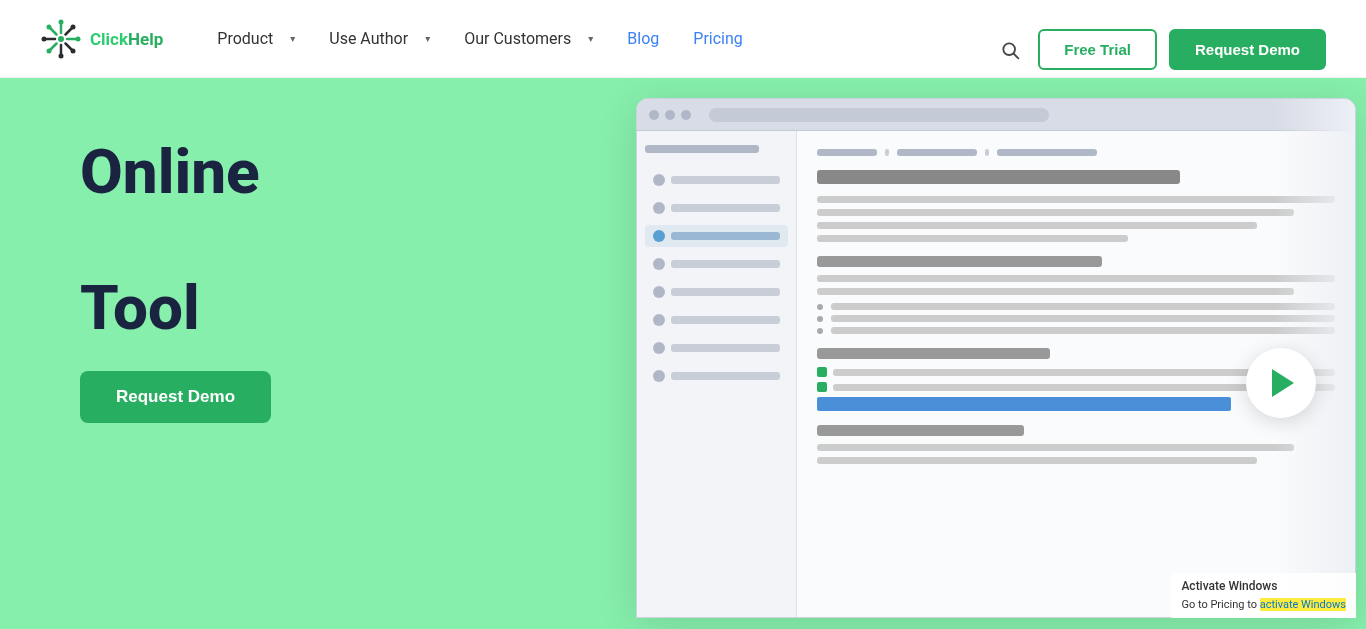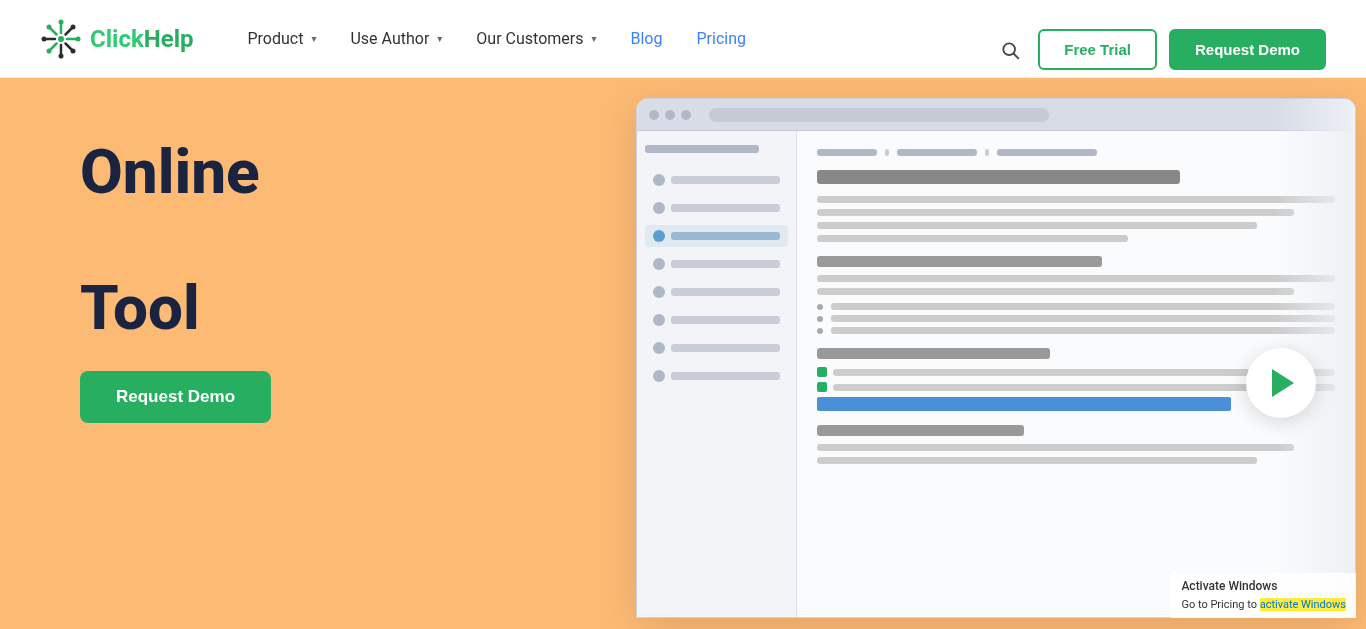--- a/index.html
+++ b/index.html
@@ -35,40 +35,40 @@
       margin-right: 40px;
       text-decoration: none;
     }
 
     .logo-icon {
       width: 42px;
       height: 42px;
     }
 
     .logo-text {
-      font-size: 24px;
+      font-size: 17px;
       font-weight: 700;
       color: #2d2d2d;
     }
 
     .logo-text span {
       color: #2ecc71;
     }
 
     .nav-links {
       display: flex;
       align-items: center;
       gap: 6px;
       flex: 1;
     }
 
     .nav-item {
       display: flex;
       align-items: center;
-      gap: 8px;
+      gap: 17px;
       padding: 8px 14px;
       font-size: 16px;
       color: #333;
       cursor: pointer;
       border-radius: 4px;
       white-space: nowrap;
       font-weight: 400;
       justify-content: space-between;
     }
 
@@ -128,21 +128,21 @@
       cursor: pointer;
       white-space: nowrap;
     }
 
     
     .hero {
       display: flex;
       position: relative;
       height: calc(629px - 78px);
       overflow: hidden;
-      background: #fdba74;
+      background: #86efac;
     }
 
     .hero-content {
       padding: 60px 0 40px 80px;
       max-width: 560px;
       z-index: 2;
     }
 
     .hero-title {
       font-size: 62px;

